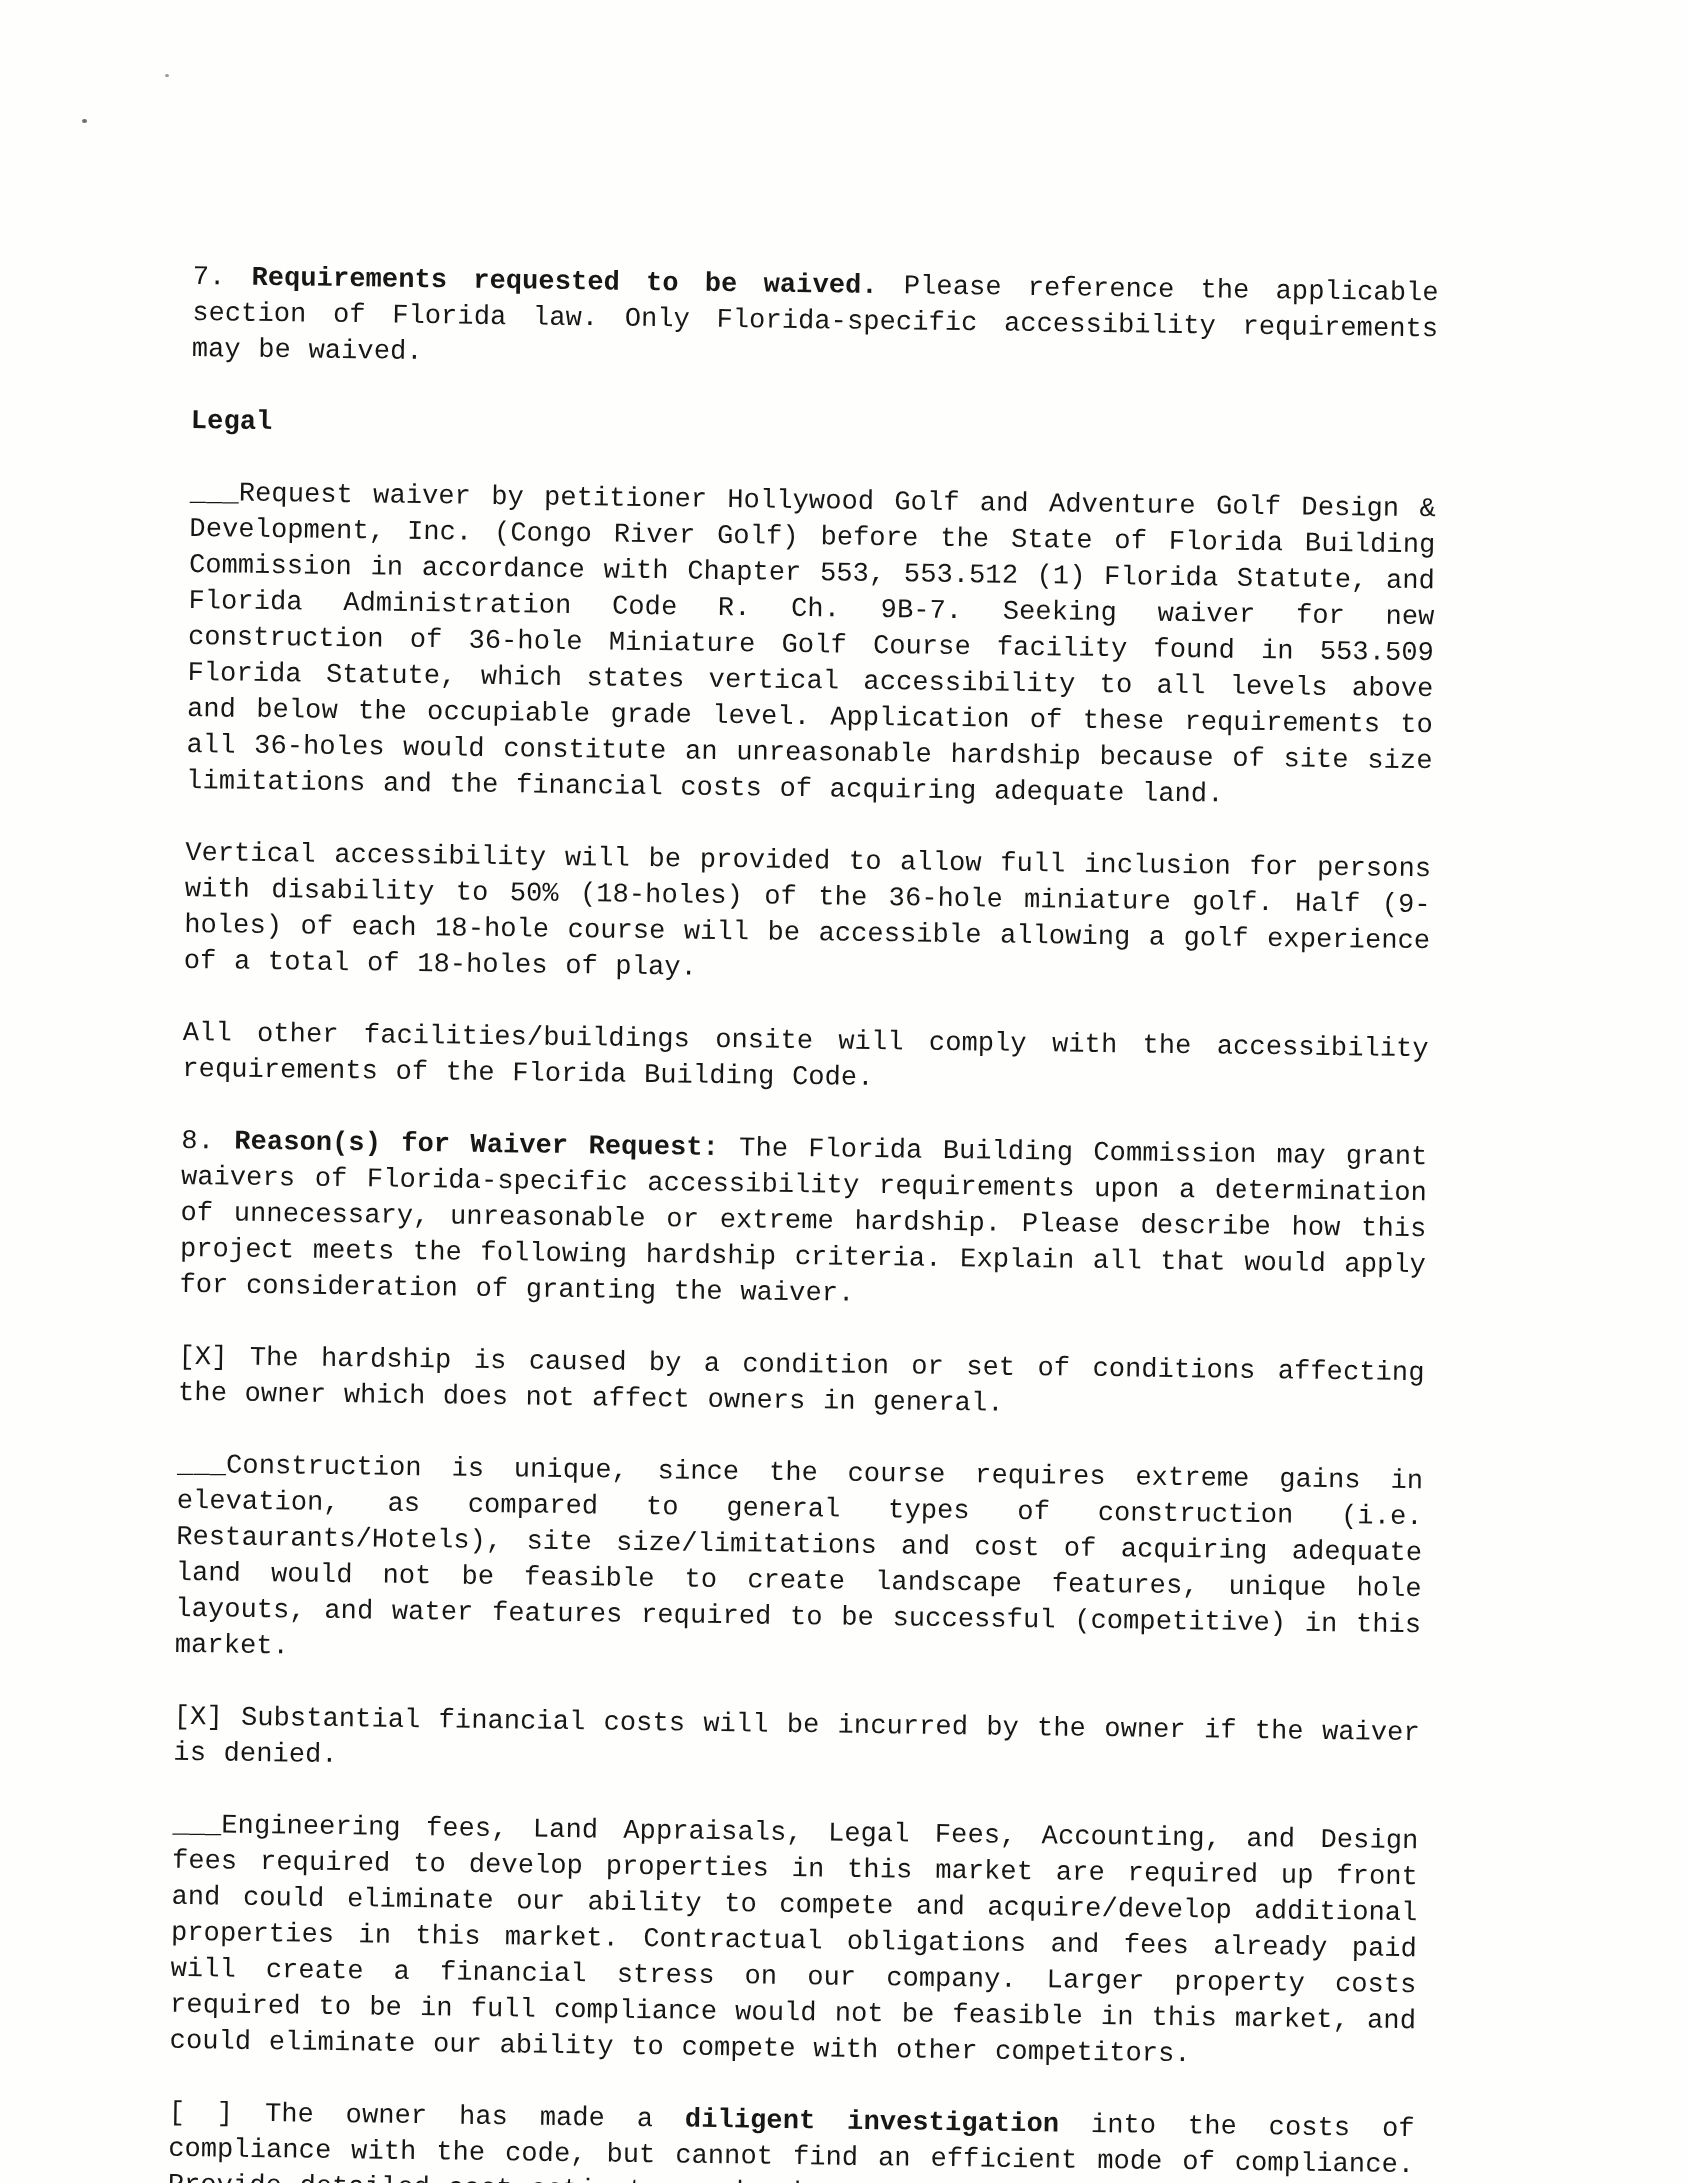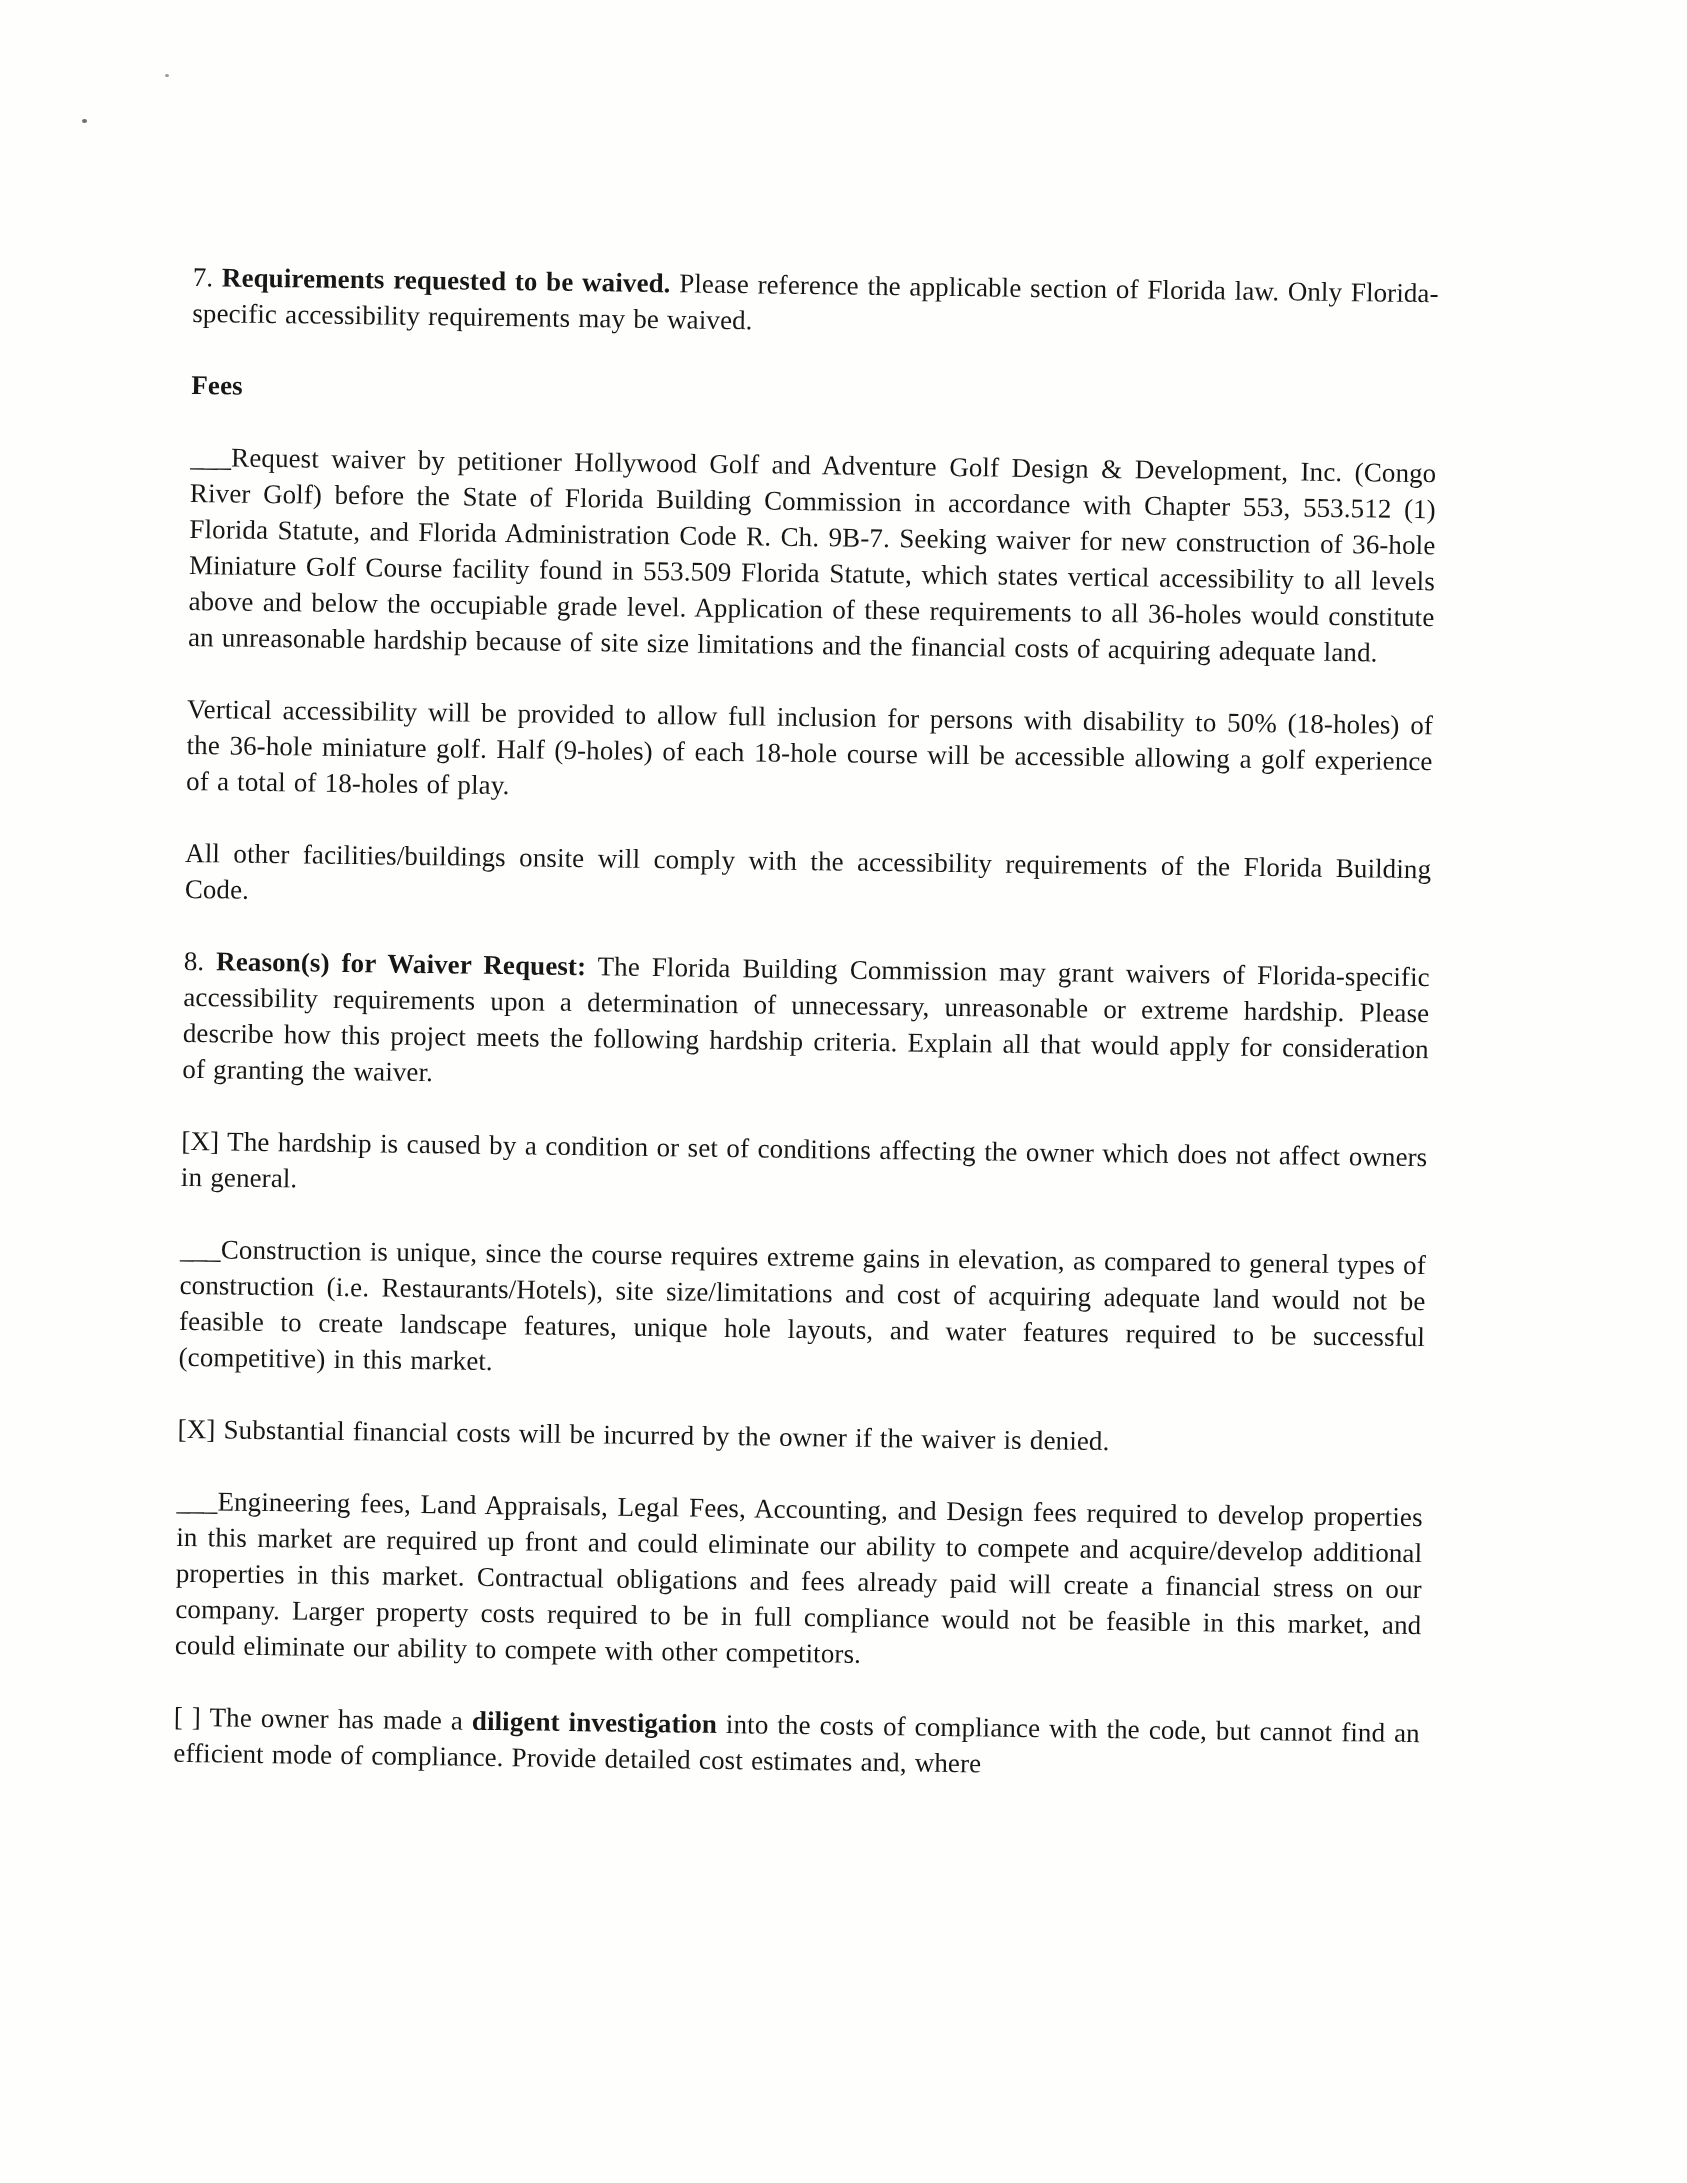--- a/index.html
+++ b/index.html
@@ -6,21 +6,21 @@
     margin: 0;
     padding: 0;
     background: #ffffff;
   }
   .page {
     position: relative;
     width: 1687px;
     height: 2183px;
     background: #fefefdff;
     overflow: hidden;
-    font-family: Liberation Serif, serif;
+    font-family: Liberation Mono, monospace;
     color: #171717;
   }
   .scan-content {
     position: absolute;
     left: 193px;
     top: 259px;
     width: 1246px;
     transform: rotate(0.75deg);
     transform-origin: 0 0;
   }
@@ -63,21 +63,21 @@
 
 <div class="page">
 
   <span class="speck speck-1"></span>
   <span class="speck speck-2"></span>
 
   <div class="scan-content">
 
     <p><span>7. </span><span class="bold">Requirements requested to be waived.</span><span> Please reference the applicable section of Florida law.  Only Florida-specific accessibility requirements may be waived.</span></p>
 
-    <p class="heading"><span class="bold">Fees</span></p>
+    <p class="heading"><span class="bold">Legal</span></p>
 
     <p>___Request waiver by petitioner Hollywood Golf and Adventure Golf Design &amp; Development, Inc. (Congo River Golf) before the State of Florida Building Commission in accordance with Chapter 553, 553.512 (1) Florida Statute, and Florida Administration Code R. Ch. 9B-7.  Seeking waiver for new construction of 36-hole Miniature Golf Course facility found in 553.509 Florida Statute, which states vertical accessibility to all levels above and below the occupiable grade level.   Application of these requirements to all 36-holes would constitute an unreasonable hardship because of site size limitations and the financial costs of acquiring adequate land.</p>
 
     <p>Vertical accessibility will be provided to allow full inclusion for persons with disability to 50% (18-holes) of the 36-hole miniature golf.  Half (9-holes) of each 18-hole course will be accessible allowing a golf experience of a total of 18-holes of play.</p>
 
     <p>All other facilities/buildings onsite will comply with the accessibility requirements of the Florida Building Code.</p>
 
     <p><span>8. </span><span class="bold">Reason(s) for Waiver Request:</span><span> The Florida Building Commission may grant waivers of Florida-specific accessibility requirements upon a determination of unnecessary, unreasonable or extreme hardship.  Please describe how this project meets the following hardship criteria.  Explain all that would apply for consideration of granting the waiver.</span></p>
 
     <p>[X] The hardship is caused by a condition or set of conditions affecting the owner which does not affect owners in general.</p>

